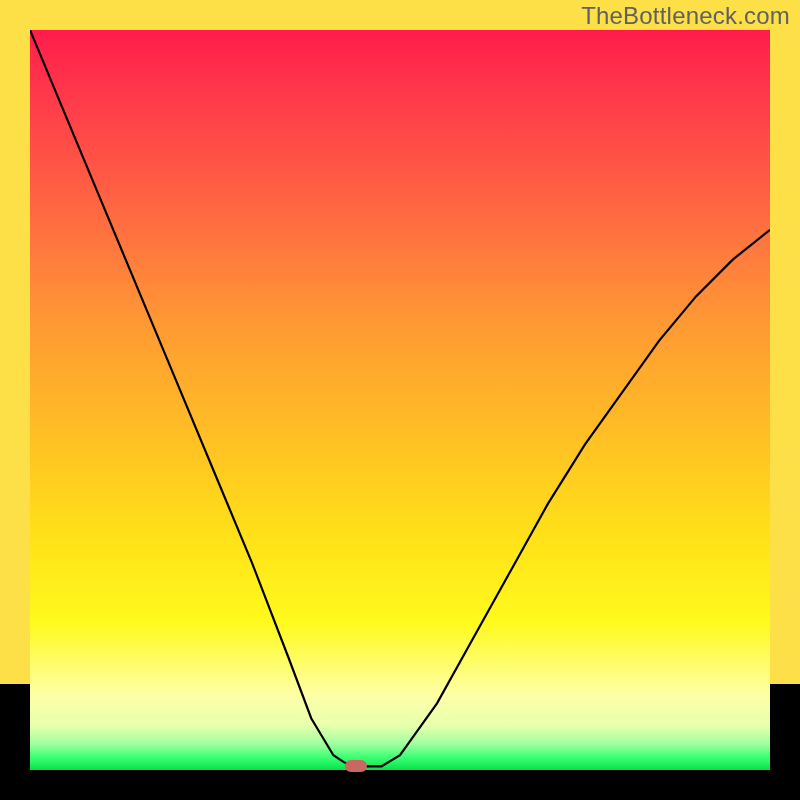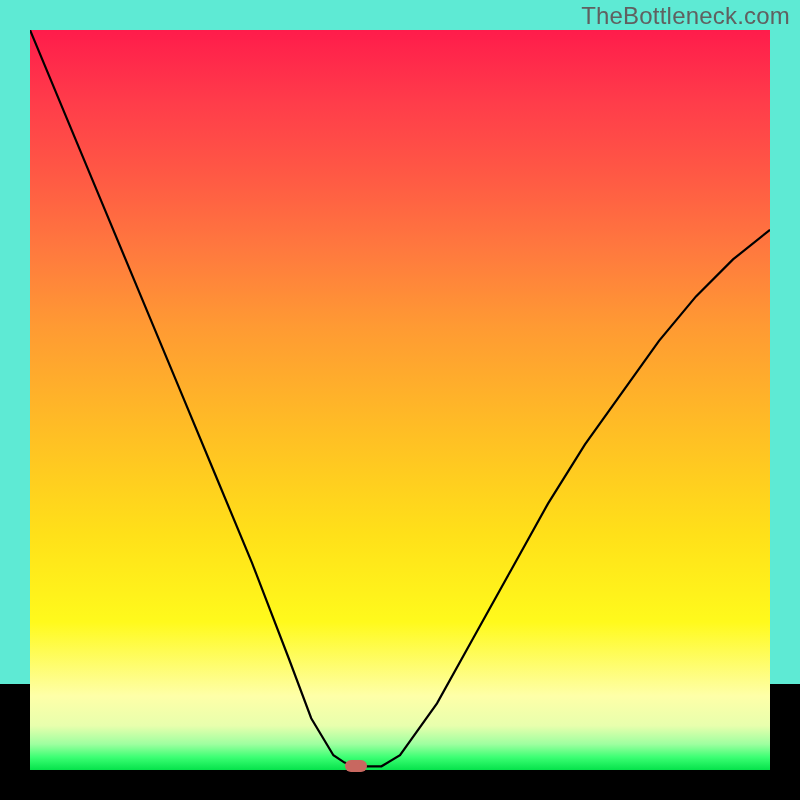--- a/index.html
+++ b/index.html
@@ -8,21 +8,21 @@
     width: 800px;
     height: 800px;
     overflow: hidden;
     background: #000;
     font-family: Arial, Helvetica, sans-serif;
   }
   .frame {
     position: relative;
     width: 800px;
     height: 684px;
-    background: #5eead4;
+    background: #fde047;
   }
   .watermark {
     position: absolute;
     top: 2px;
     right: 10px;
     color: #606060;
     font-size: 24px;
     font-weight: 500;
     z-index: 20;
     letter-spacing: 0.2px;

